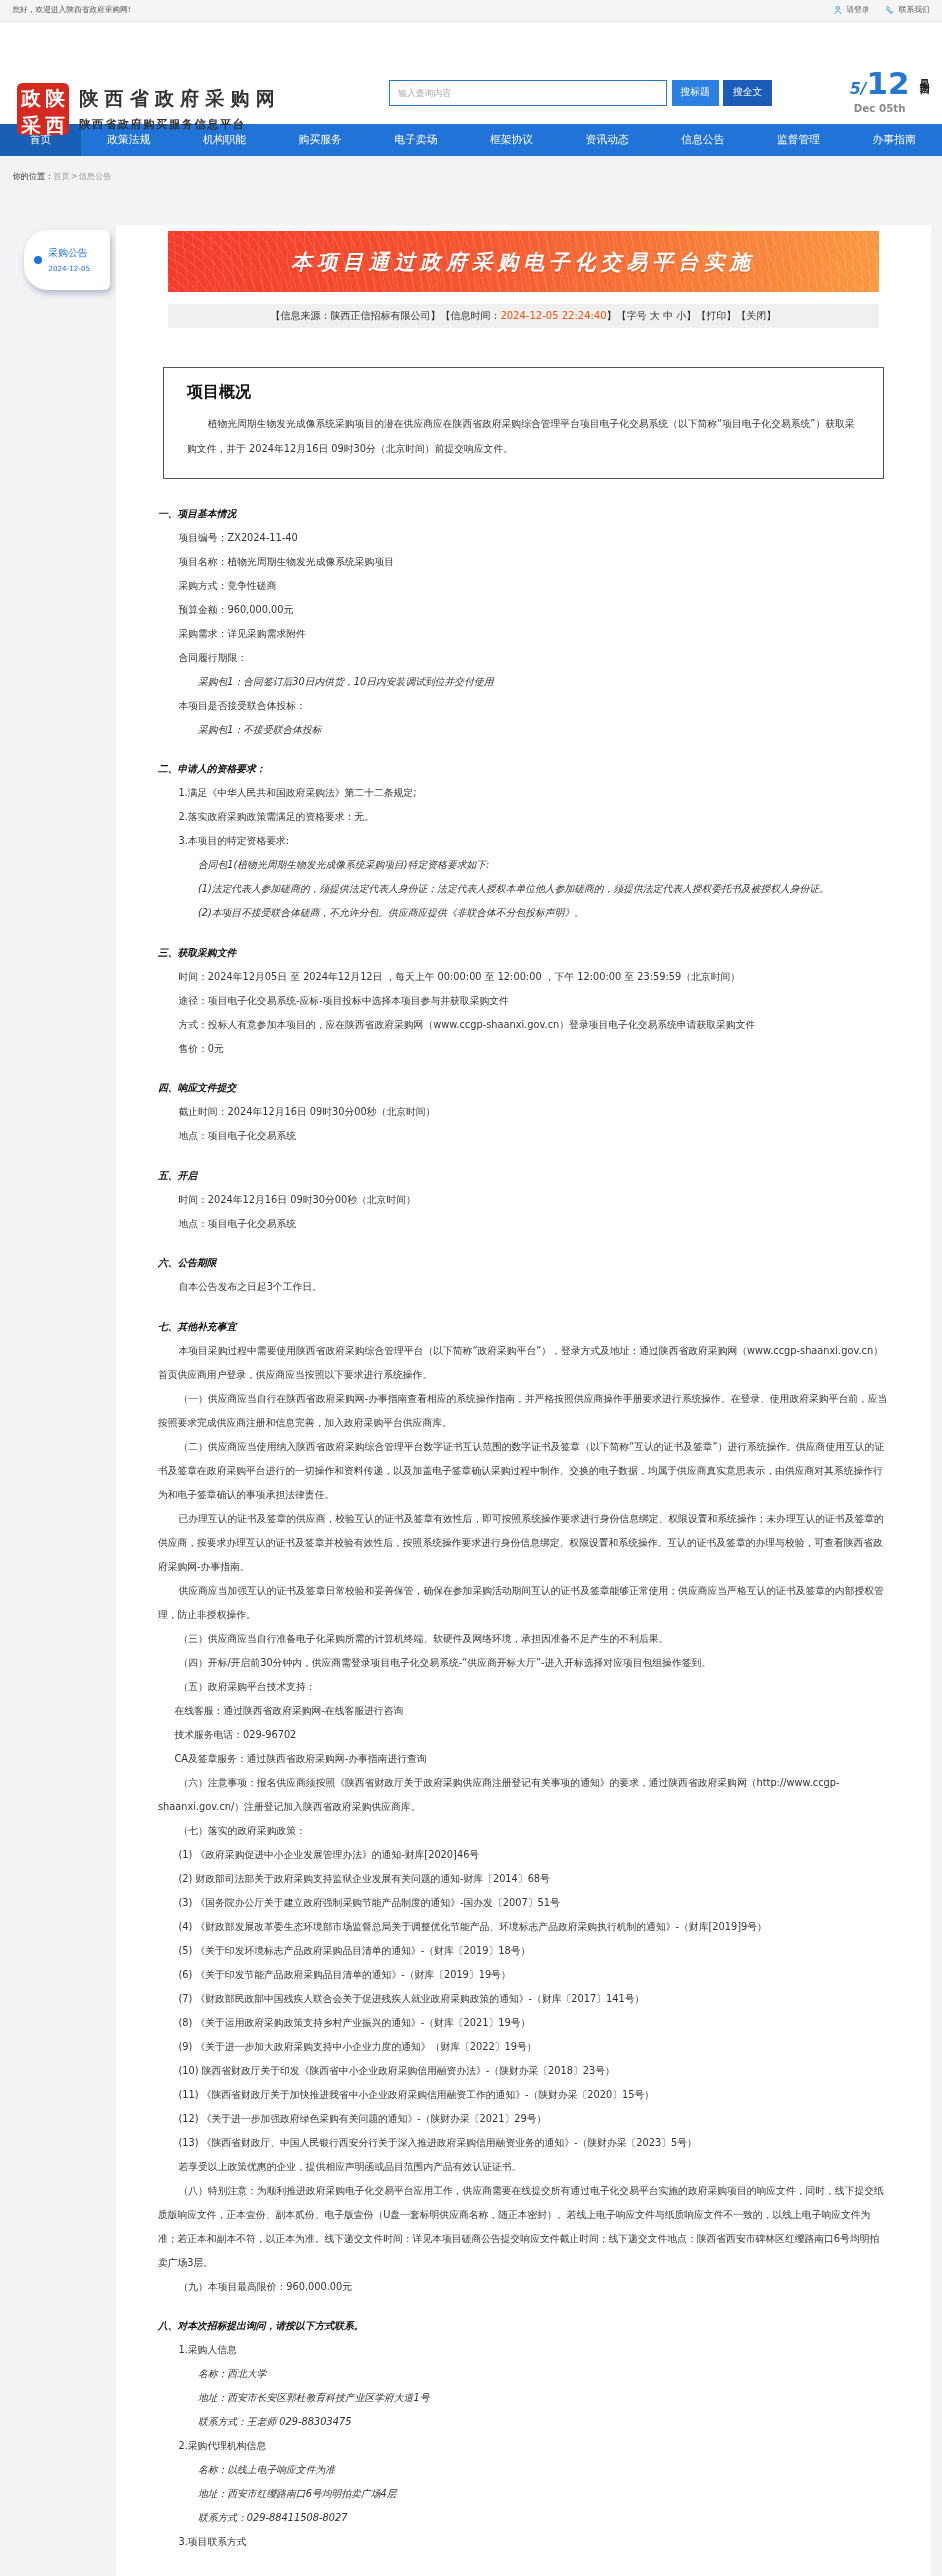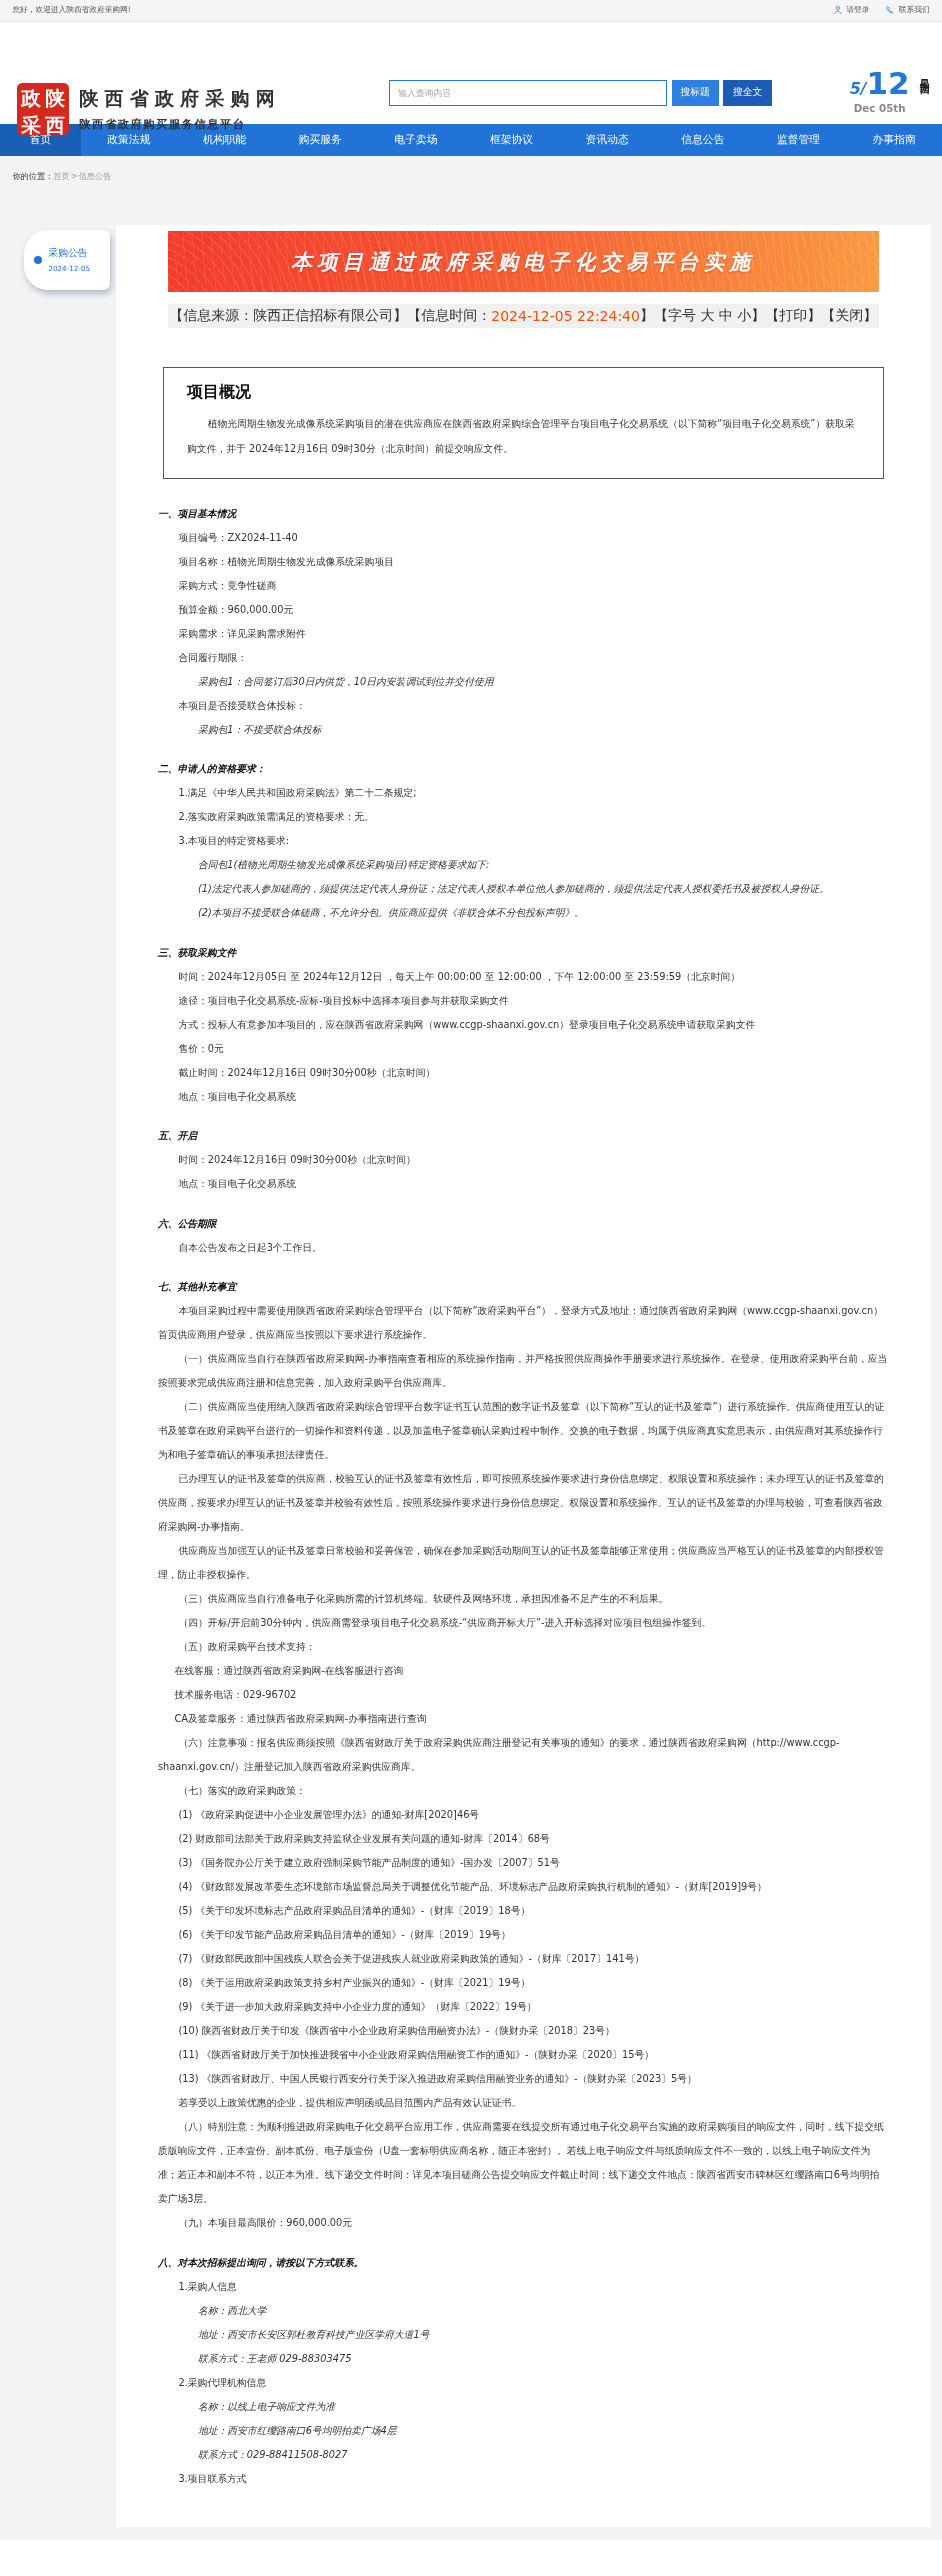--- a/index.html
+++ b/index.html
@@ -65,21 +65,21 @@
             background:linear-gradient(100deg,#f43b2c 0%,#f5532f 40%,#fa9a40 100%);
             display:flex; align-items:center; justify-content:center; position:relative; overflow:hidden; }
   .banner::before { content:""; position:absolute; inset:0;
             background:repeating-radial-gradient(circle at -5% 170%, rgba(255,255,255,.13) 0 1px, transparent 1px 7.7px); }
   .banner::after { content:""; position:absolute; inset:0;
             background:repeating-radial-gradient(circle at 108% -60%, rgba(255,255,255,.10) 0 1px, transparent 1px 9.3px); }
   .banner-text { position:relative; color:#fff; font-size:20.6px; font-weight:bold; font-style:italic;
                  letter-spacing:5.2px; text-shadow:0 1px 1.5px rgba(140,20,0,.35); }
   .art-title { font-size:15.5px; font-weight:bold; color:#1a1a1a; text-align:center; margin:12.4px 31px 0; }
   .meta-bar { width:711px; height:24px; margin:11.3px auto 0; background:#f0f0f0;
-              display:flex; align-items:center; justify-content:center; font-size:14px; color:#333; }
+              display:flex; align-items:center; justify-content:center; font-size:10px; color:#333; }
   .meta-time { color:#ff4e00; }
   .meta-ctl { cursor:pointer; }
 
   .doc { padding:0 42px; }
   .overview-box { border:0.5px solid #555; margin:39px 5.2px 0; padding:14.4px 23px 16.5px; }
   .overview-heading { font-size:16px; font-weight:bold; color:#111; }
   .overview-text { margin-top:8.2px; font-size:9.8px; line-height:25px; color:#333; text-indent:20.6px; }
 
   .doc-body { margin-top:23px; }
   .doc-line { font-size:9.8px; line-height:24px; color:#333; }
@@ -212,20 +212,21 @@
             <div class="doc-line t-p1">2.落实政府采购政策需满足的资格要求：无。</div>
             <div class="doc-line t-p1">3.本项目的特定资格要求:</div>
             <div class="doc-line t-p2">合同包1(植物光周期生物发光成像系统采购项目)特定资格要求如下:</div>
             <div class="doc-line t-p2">(1)法定代表人参加磋商的，须提供法定代表人身份证；法定代表人授权本单位他人参加磋商的，须提供法定代表人授权委托书及被授权人身份证。</div>
             <div class="doc-line t-p2">(2)本项目不接受联合体磋商，不允许分包。供应商应提供《非联合体不分包投标声明》。</div>
             <div class="doc-line t-h">三、获取采购文件</div>
             <div class="doc-line t-p1">时间：2024年12月05日 至 2024年12月12日 ，每天上午 00:00:00 至 12:00:00 ，下午 12:00:00 至 23:59:59（北京时间）</div>
             <div class="doc-line t-p1">途径：项目电子化交易系统-应标-项目投标中选择本项目参与并获取采购文件</div>
             <div class="doc-line t-p1">方式：投标人有意参加本项目的，应在陕西省政府采购网（www.ccgp-shaanxi.gov.cn）登录项目电子化交易系统申请获取采购文件</div>
             <div class="doc-line t-p1">售价：0元</div>
+            <div class="doc-line t-h">四、响应文件提交</div>
             <div class="doc-line t-p1">截止时间：2024年12月16日 09时30分00秒（北京时间）</div>
             <div class="doc-line t-p1">地点：项目电子化交易系统</div>
             <div class="doc-line t-h">五、开启</div>
             <div class="doc-line t-p1">时间：2024年12月16日 09时30分00秒（北京时间）</div>
             <div class="doc-line t-p1">地点：项目电子化交易系统</div>
             <div class="doc-line t-h">六、公告期限</div>
             <div class="doc-line t-p1">自本公告发布之日起3个工作日。</div>
             <div class="doc-line t-h">七、其他补充事宜</div>
             <div class="doc-line t-p">本项目采购过程中需要使用陕西省政府采购综合管理平台（以下简称“政府采购平台”），登录方式及地址：通过陕西省政府采购网（www.ccgp-shaanxi.gov.cn）首页供应商用户登录，供应商应当按照以下要求进行系统操作。</div>
             <div class="doc-line t-p">（一）供应商应当自行在陕西省政府采购网-办事指南查看相应的系统操作指南，并严格按照供应商操作手册要求进行系统操作。在登录、使用政府采购平台前，应当按照要求完成供应商注册和信息完善，加入政府采购平台供应商库。</div>
@@ -244,20 +245,21 @@
             <div class="doc-line t-p1">(2) 财政部司法部关于政府采购支持监狱企业发展有关问题的通知-财库〔2014〕68号</div>
             <div class="doc-line t-p1">(3) 《国务院办公厅关于建立政府强制采购节能产品制度的通知》-国办发〔2007〕51号</div>
             <div class="doc-line t-p1">(4) 《财政部发展改革委生态环境部市场监督总局关于调整优化节能产品、环境标志产品政府采购执行机制的通知》-（财库[2019]9号）</div>
             <div class="doc-line t-p1">(5) 《关于印发环境标志产品政府采购品目清单的通知》-（财库〔2019〕18号）</div>
             <div class="doc-line t-p1">(6) 《关于印发节能产品政府采购品目清单的通知》-（财库〔2019〕19号）</div>
             <div class="doc-line t-p1">(7) 《财政部民政部中国残疾人联合会关于促进残疾人就业政府采购政策的通知》-（财库〔2017〕141号）</div>
             <div class="doc-line t-p1">(8) 《关于运用政府采购政策支持乡村产业振兴的通知》-（财库〔2021〕19号）</div>
             <div class="doc-line t-p1">(9) 《关于进一步加大政府采购支持中小企业力度的通知》（财库〔2022〕19号）</div>
             <div class="doc-line t-p1">(10) 陕西省财政厅关于印发《陕西省中小企业政府采购信用融资办法》-（陕财办采〔2018〕23号）</div>
             <div class="doc-line t-p1">(11) 《陕西省财政厅关于加快推进我省中小企业政府采购信用融资工作的通知》-（陕财办采〔2020〕15号）</div>
+            <div class="doc-line t-p1">(12) 《关于进一步加强政府绿色采购有关问题的通知》-（陕财办采〔2021〕29号）</div>
             <div class="doc-line t-p1">(13) 《陕西省财政厅、中国人民银行西安分行关于深入推进政府采购信用融资业务的通知》-（陕财办采〔2023〕5号）</div>
             <div class="doc-line t-p">若享受以上政策优惠的企业，提供相应声明函或品目范围内产品有效认证证书。</div>
             <div class="doc-line t-p">（八）特别注意：为顺利推进政府采购电子化交易平台应用工作，供应商需要在线提交所有通过电子化交易平台实施的政府采购项目的响应文件，同时，线下提交纸质版响应文件，正本壹份、副本贰份、电子版壹份（U盘一套标明供应商名称，随正本密封）。若线上电子响应文件与纸质响应文件不一致的，以线上电子响应文件为准；若正本和副本不符，以正本为准。线下递交文件时间：详见本项目磋商公告提交响应文件截止时间；线下递交文件地点：陕西省西安市碑林区红缨路南口6号均明拍卖广场3层。</div>
             <div class="doc-line t-p">（九）本项目最高限价：960,000.00元</div>
             <div class="doc-line t-h">八、对本次招标提出询问，请按以下方式联系。</div>
             <div class="doc-line t-p1">1.采购人信息</div>
             <div class="doc-line t-p2">名称：西北大学</div>
             <div class="doc-line t-p2">地址：西安市长安区郭杜教育科技产业区学府大道1号</div>
             <div class="doc-line t-p2">联系方式：王老师 029-88303475</div>
             <div class="doc-line t-p1">2.采购代理机构信息</div>

